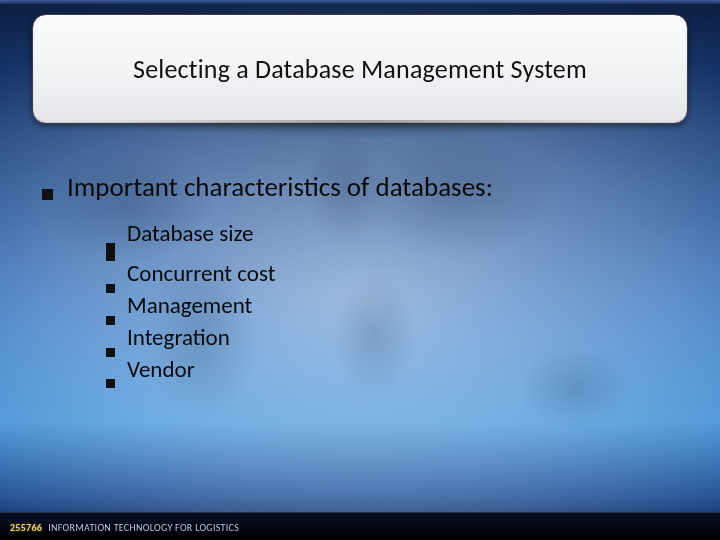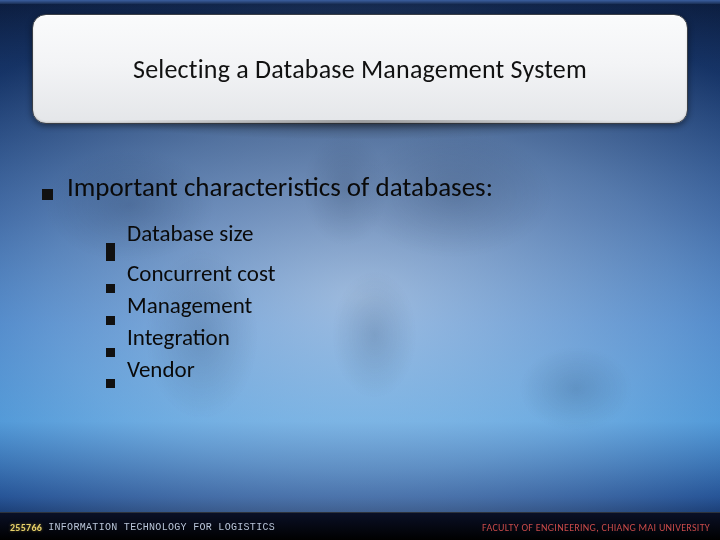--- a/index.html
+++ b/index.html
@@ -86,21 +86,21 @@
     border-top: 1px solid rgba(180,200,230,0.25);
     display: flex; align-items: flex-start; justify-content: space-between;
     padding: 8px 10px;
     font-size: 10px; letter-spacing: 0.3px;
   }
   .footer-left { display:flex; align-items:center; gap:6px; }
   .course-code {
     color: #e8d26a; font-weight: 600;
     text-shadow: 0 0 3px rgba(230,200,80,0.5);
   }
-  .course-name { color: #b8c4d8; font-family: Liberation Mono, monospace; }
+  .course-name { color: #b8c4d8; }
   .footer-right { color: #c84a4a; font-weight: 500; }
 </style>
 </head>
 <body>
 
 <div class="top-border"></div>
 <div class="worldmap"></div>
 
 <div class="title-plate">
   <h1>Selecting a Database Management System</h1>
@@ -137,14 +137,13 @@
       <span>Vendor</span>
     </div>
   </div>
 </div>
 
 <div class="footer">
   <div class="footer-left">
     <span class="course-code">255766</span>
     <span class="course-name">INFORMATION TECHNOLOGY FOR LOGISTICS</span>
   </div>
-  <div class="footer-right">FACULTY OF ENGINEERING, CHIANG MAI UNIVERSITY</div>
 </div>
 
 </body></html>

